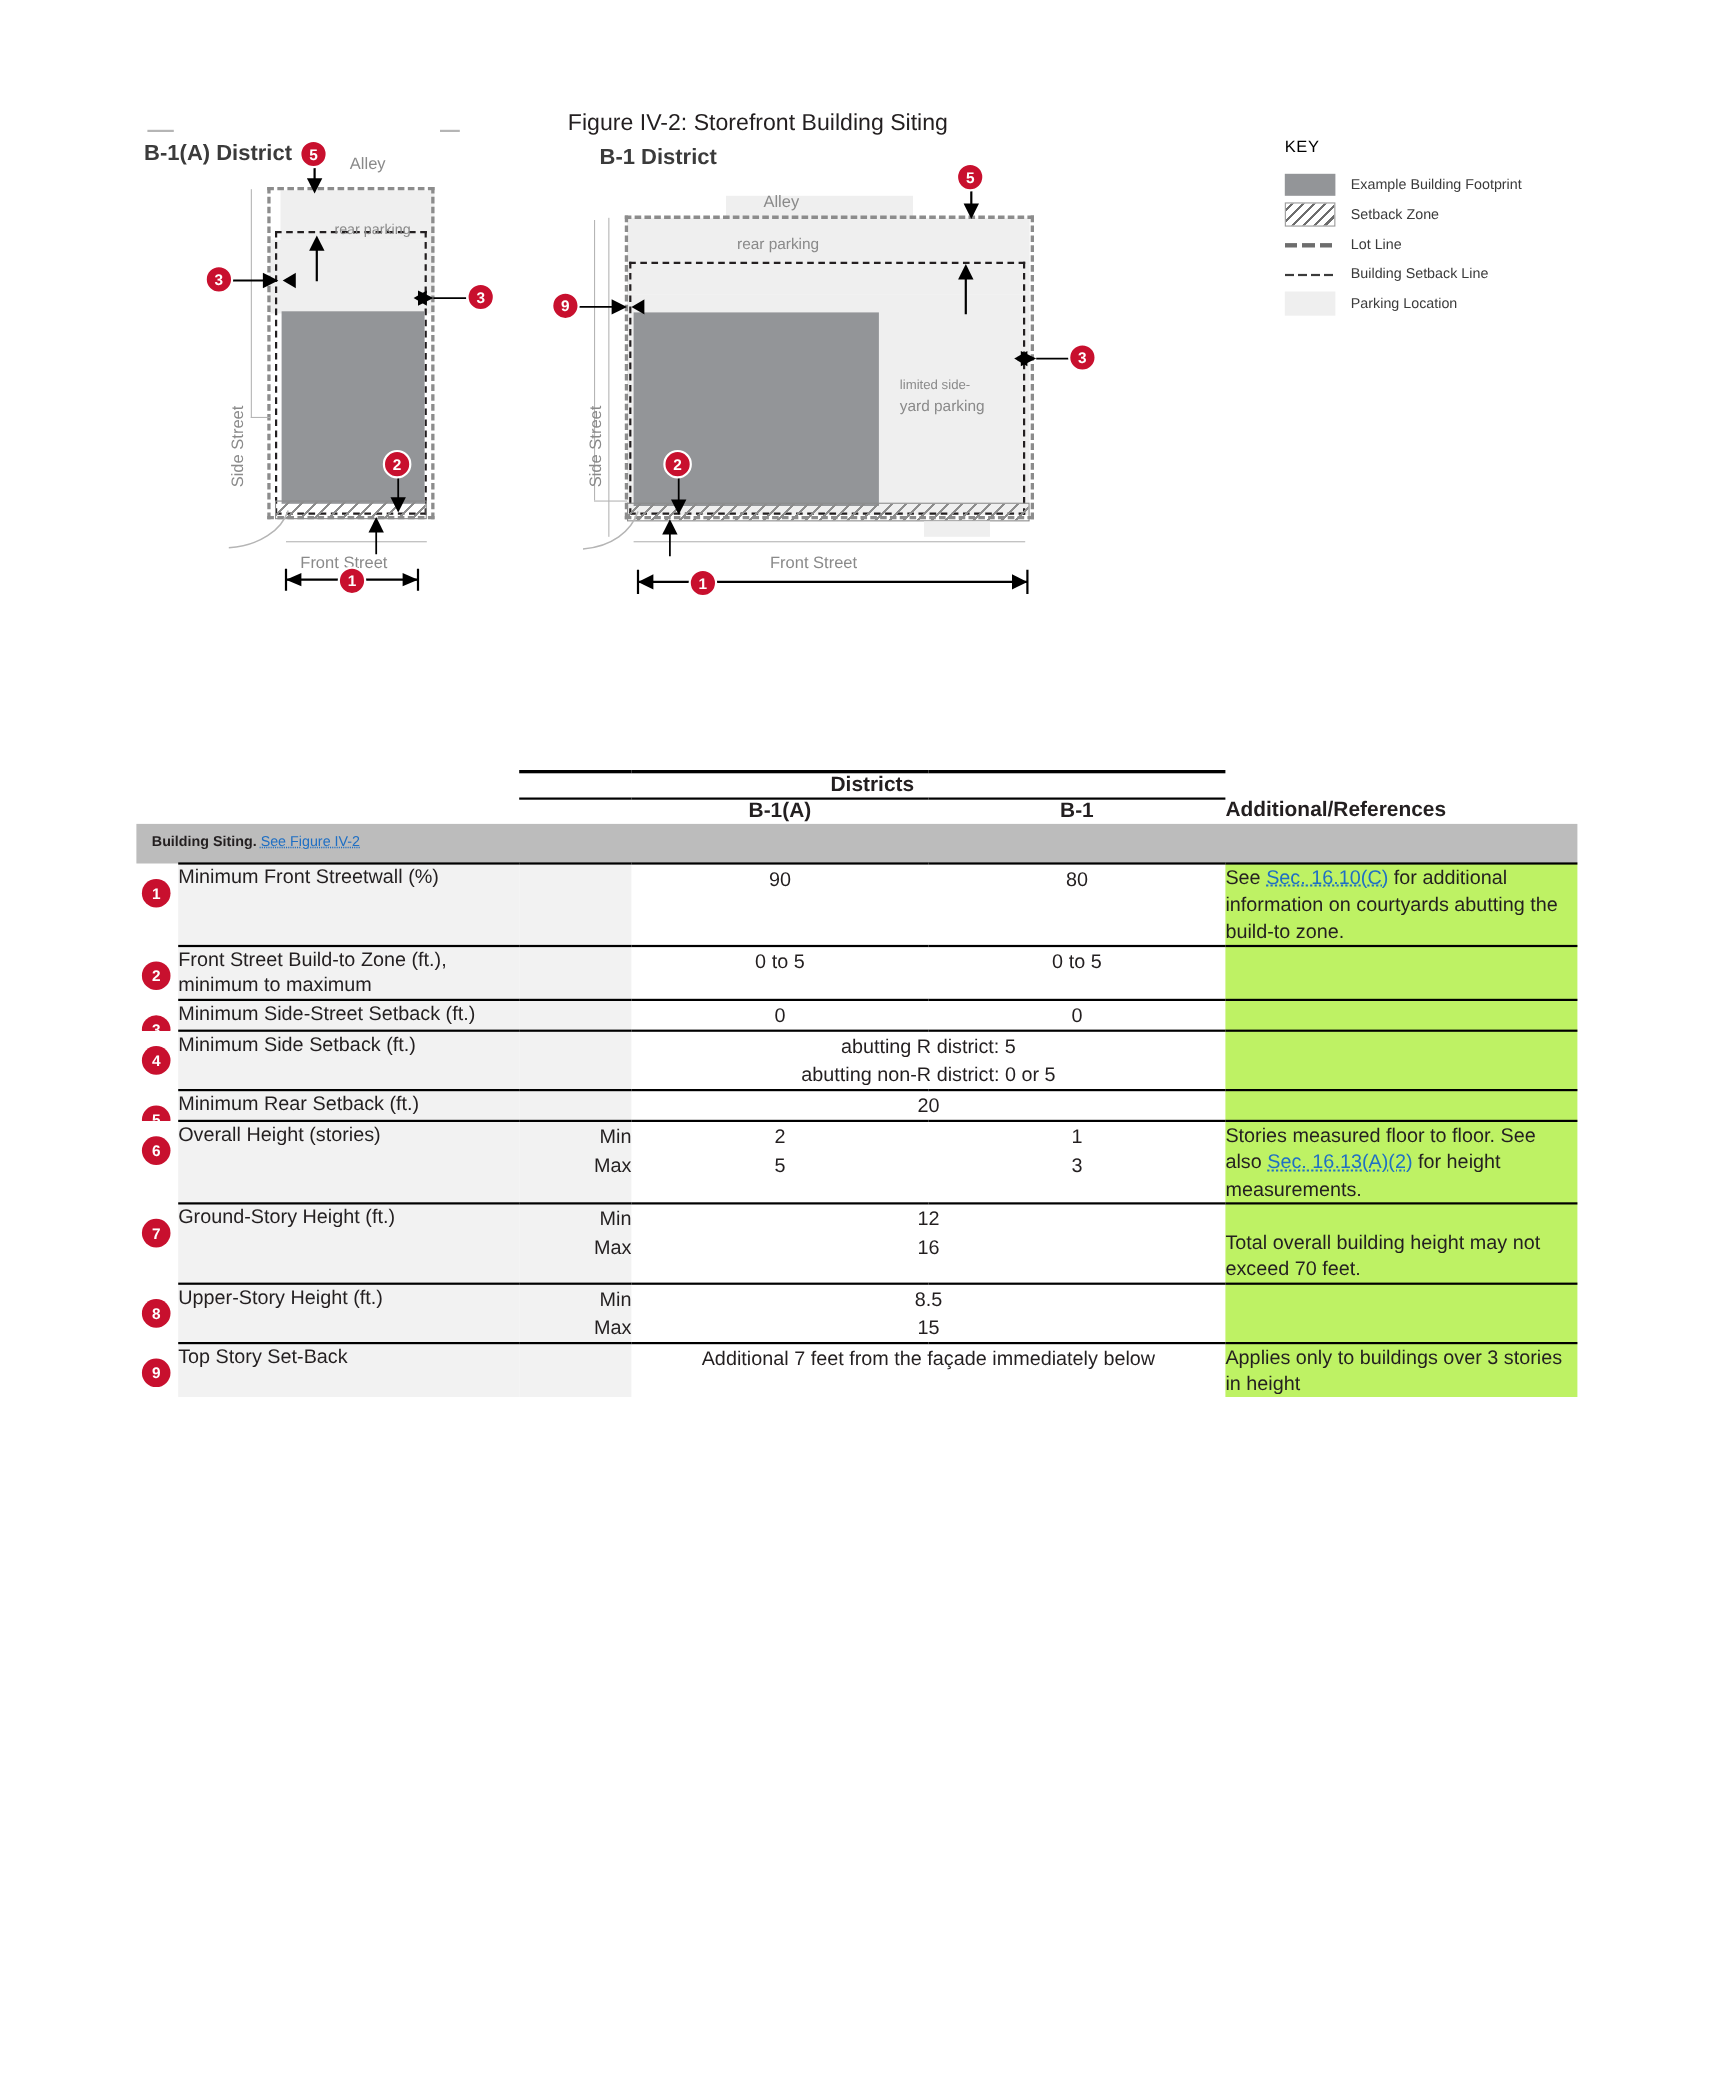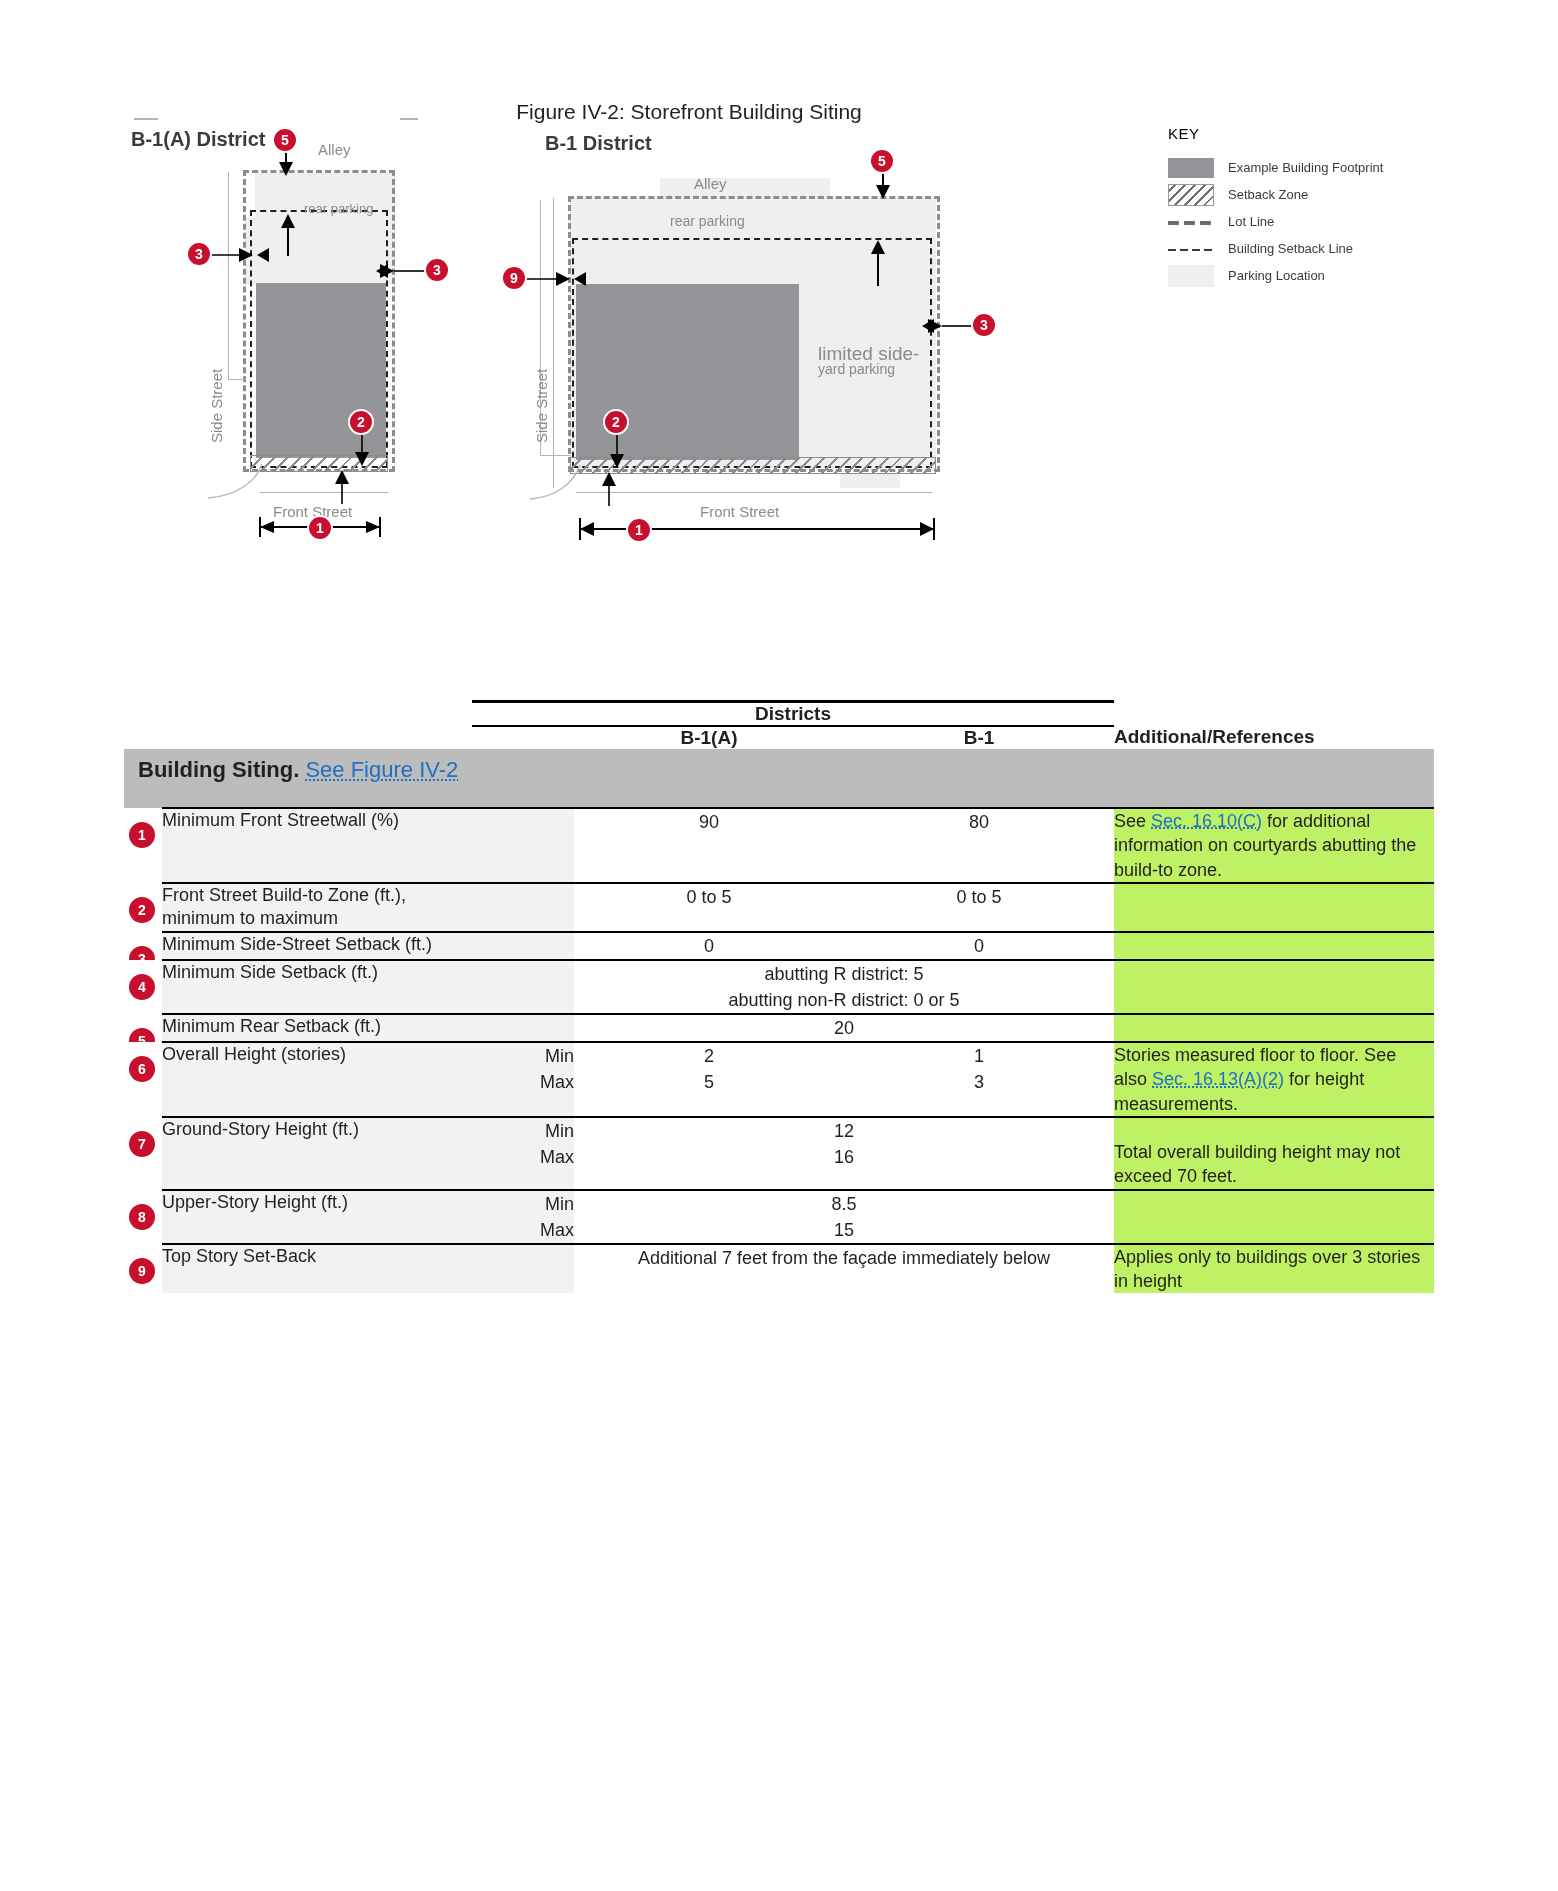--- a/index.html
+++ b/index.html
@@ -105,22 +105,22 @@
     text-align:center; font-size:19px; font-weight:bold;
     border-top:3px solid #000; border-bottom:2px solid #000;
     padding:10px 0 8px 0;
   }
   .hdr-col {
     text-align:center; font-size:19px; font-weight:bold; padding:16px 0 14px 0;
   }
   .hdr-ref { text-align:left; font-size:19px; font-weight:bold; padding:16px 0 14px 10px; }
 
   tr.section-row td {
-    background:#bcbcbc; font-size:22px; font-weight:bold;
-    padding:8px 0 24px 14px;
+    background:#bcbcbc; font-size:13px; font-weight:bold;
+    padding:8px 0 12px 14px;
   }
   .seclink { color:#1f6fc4; text-decoration:underline; text-decoration-style:dotted; font-weight:normal; }
 
   tr.data-row td { border-top:2px solid #000; }
   tr.data-row td.num-cell { border-top:none; background:#ffffff; }
 
   td.num-cell { position:relative; background:#ffffff; }
   .bullet {
     position:absolute; left:5px; top:14px;
     width:26px; height:26px; border-radius:50%;
@@ -230,21 +230,21 @@
 
     <div class="setback-line" style="left:572px; top:238px; width:360px; height:230px;"></div>
 
     <div class="footprint" style="left:576px; top:284px; width:223px; height:176px;"></div>
 
     <div class="hatch-zone" style="left:570px; top:457px; width:366px; height:17px;"></div>
 
     <div class="street-label" style="left:694px; top:175px;">Alley</div>
     <div class="street-label" style="left:670px; top:213px; font-size:14px;">rear parking</div>
 
-    <div class="street-label" style="left:818px; top:343px; font-size:19px;">limited side-</div>
+    <div class="street-label" style="left:818px; top:343px; font-size:12px;">limited side-</div>
     <div class="street-label" style="left:818px; top:361px; font-size:14px;">yard parking</div>
 
     <div class="guide" style="left:553px; top:198px; width:1px; height:290px;"></div>
     <div class="guide" style="left:540px; top:200px; width:1px; height:255px;"></div>
     <div class="guide" style="left:540px; top:455px; width:30px; height:1px;"></div>
     <div class="street-label vert" style="left:533px; top:443px;">Side Street</div>
 
     <div class="guide" style="left:576px; top:492px; width:356px; height:1px;"></div>
     <div class="parking-zone" style="left:840px; top:474px; width:60px; height:14px;"></div>
     <div class="street-label" style="left:700px; top:503px;">Front Street</div>

